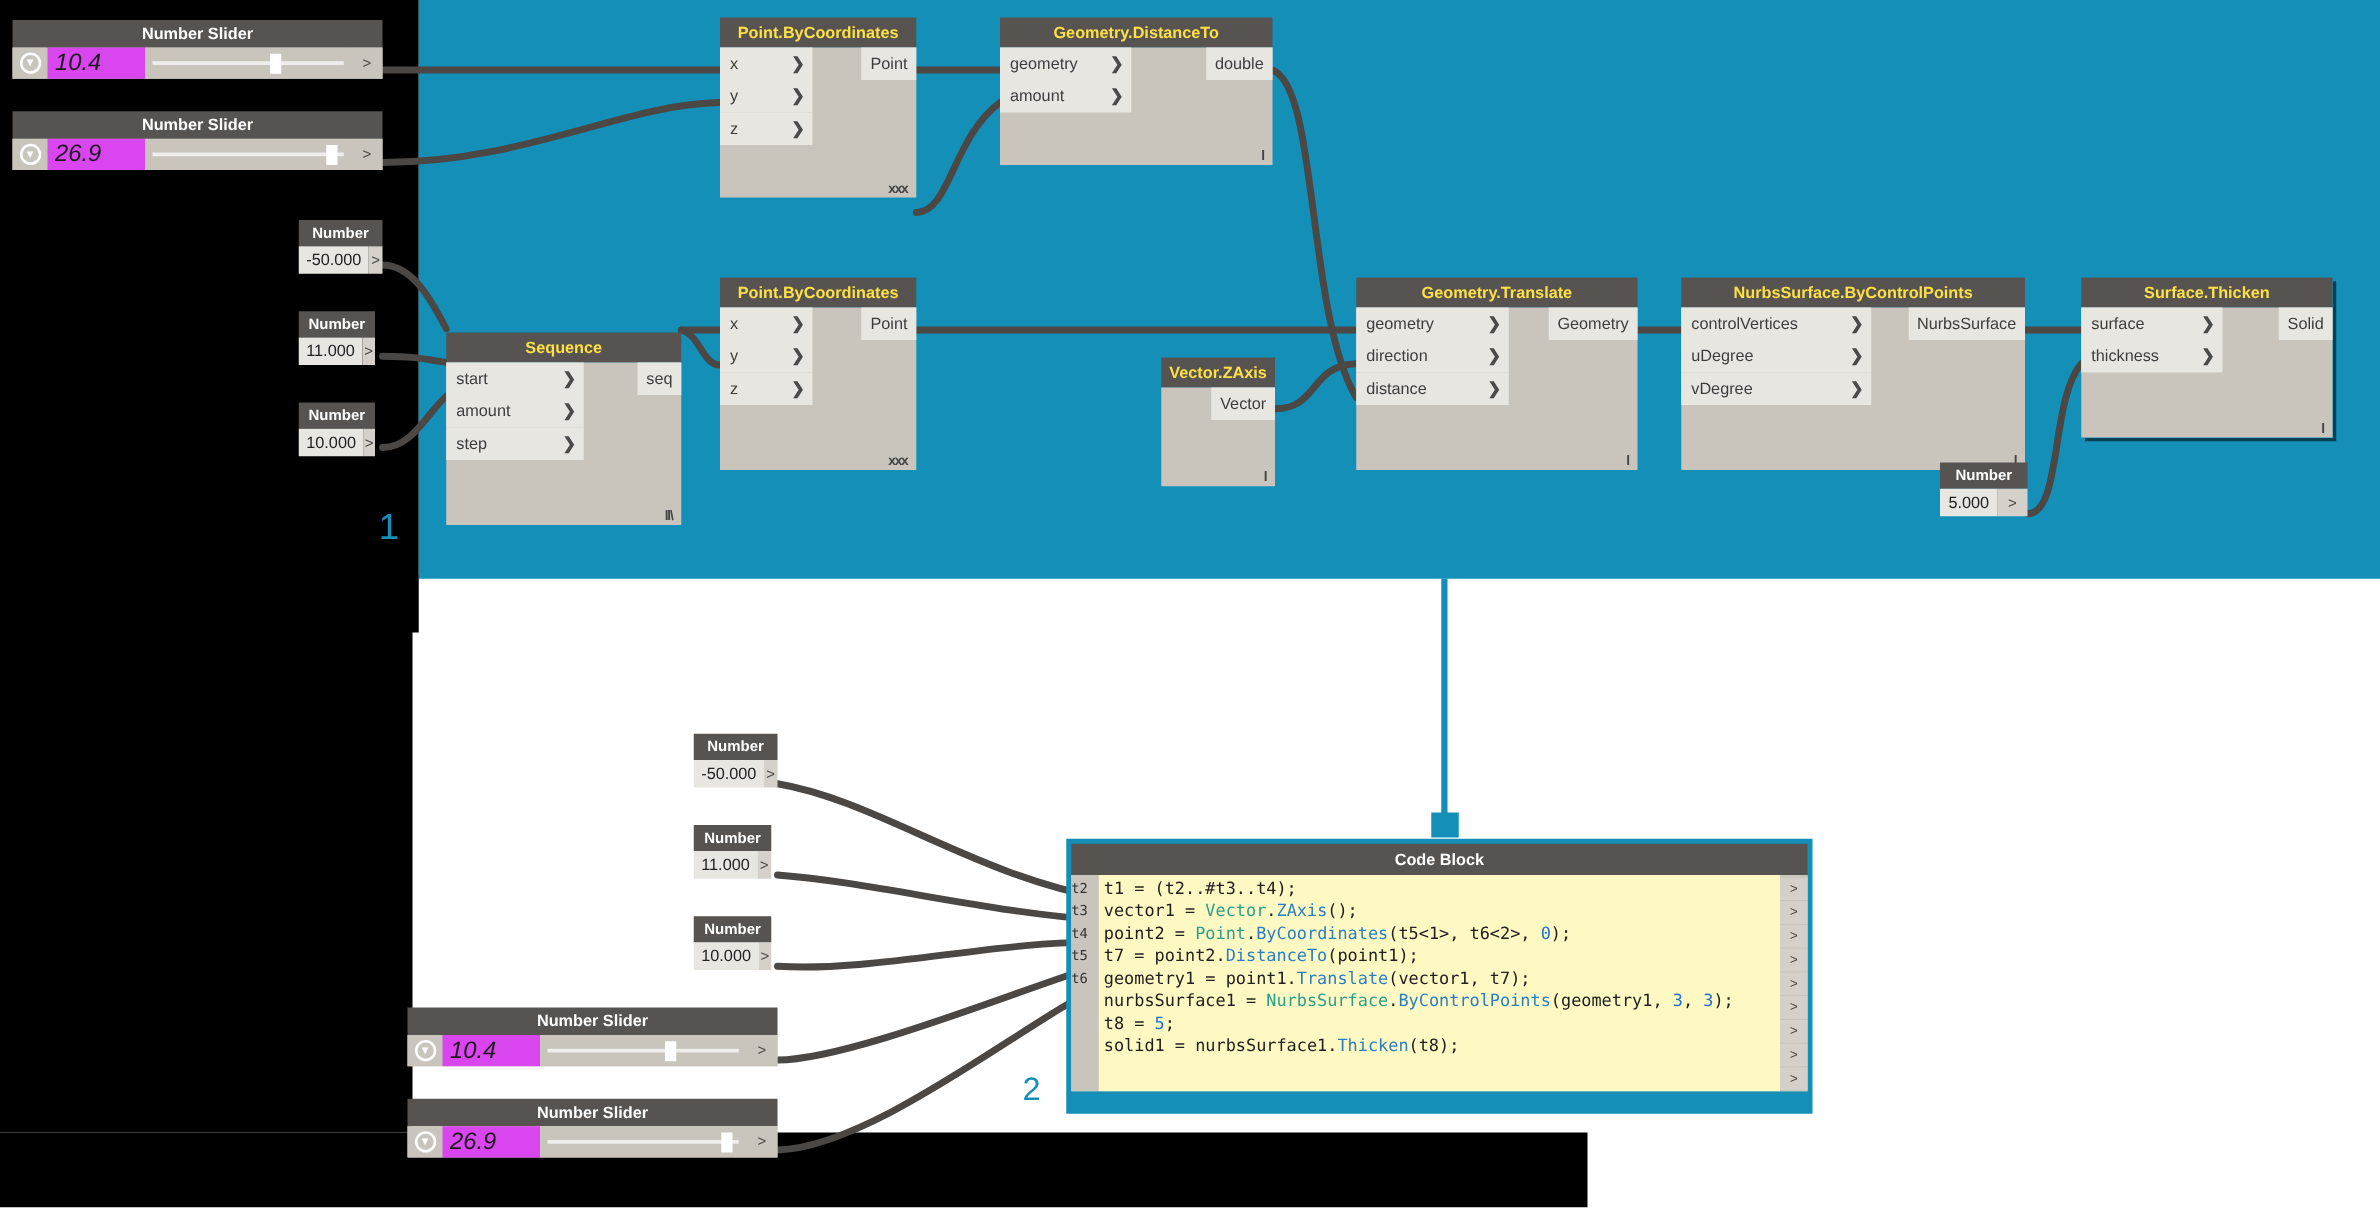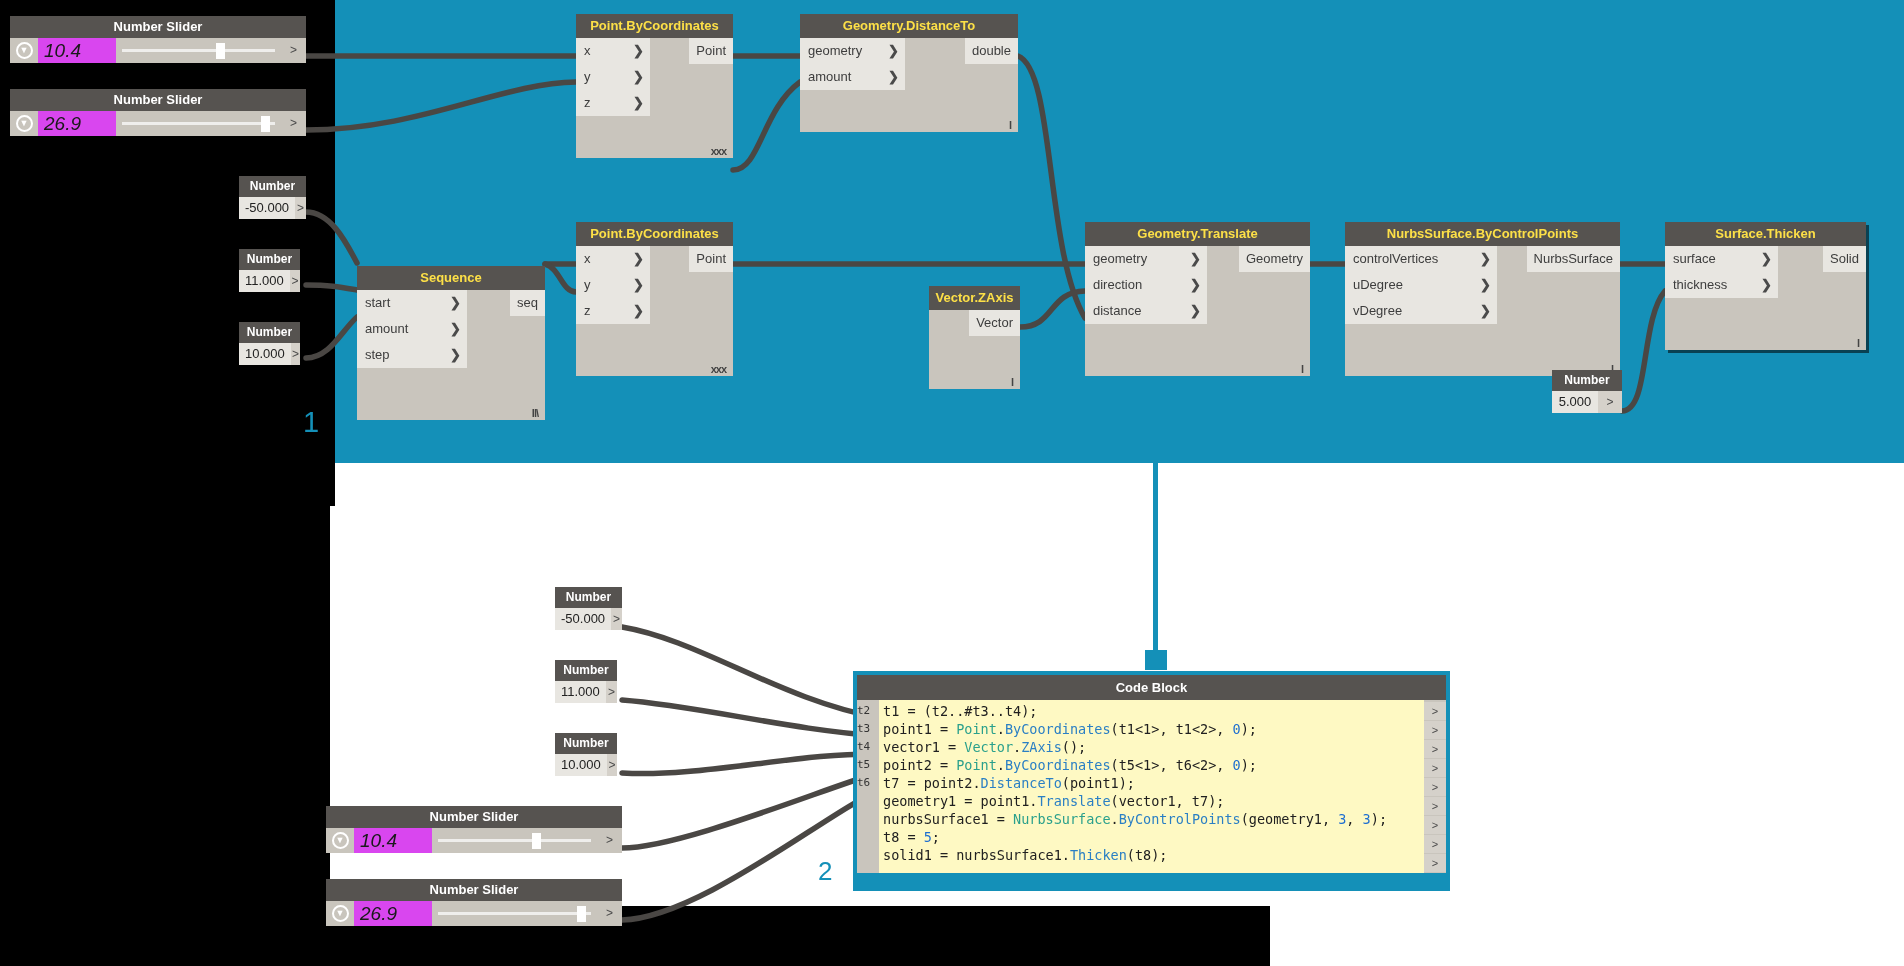--- a/index.html
+++ b/index.html
@@ -466,21 +466,20 @@
           <div>t4</div>
           <div>t5</div>
           <div>t6</div>
           <div></div>
           <div></div>
           <div></div>
           <div></div>
         </div>
       <div class="cb-code">
           <div class="ln">t1 = (t2..#t3..t4);</div>
-          <div class="ln">point1 = <span class="cls">Point</span>.<span class="mth">ByCoordinates</span>(t1&lt;1&gt;, t1&lt;2&gt;, <span class="numlit">0</span>);</div>
           <div class="ln">vector1 = <span class="cls">Vector</span>.<span class="mth">ZAxis</span>();</div>
           <div class="ln">point2 = <span class="cls">Point</span>.<span class="mth">ByCoordinates</span>(t5&lt;1&gt;, t6&lt;2&gt;, <span class="numlit">0</span>);</div>
           <div class="ln">t7 = point2.<span class="mth">DistanceTo</span>(point1);</div>
           <div class="ln">geometry1 = point1.<span class="mth">Translate</span>(vector1, t7);</div>
           <div class="ln">nurbsSurface1 = <span class="cls">NurbsSurface</span>.<span class="mth">ByControlPoints</span>(geometry1, <span class="numlit">3</span>, <span class="numlit">3</span>);</div>
           <div class="ln">t8 = <span class="numlit">5</span>;</div>
           <div class="ln">solid1 = nurbsSurface1.<span class="mth">Thicken</span>(t8);</div>
         </div>
       <div class="cb-out">
           <div>&gt;</div>

